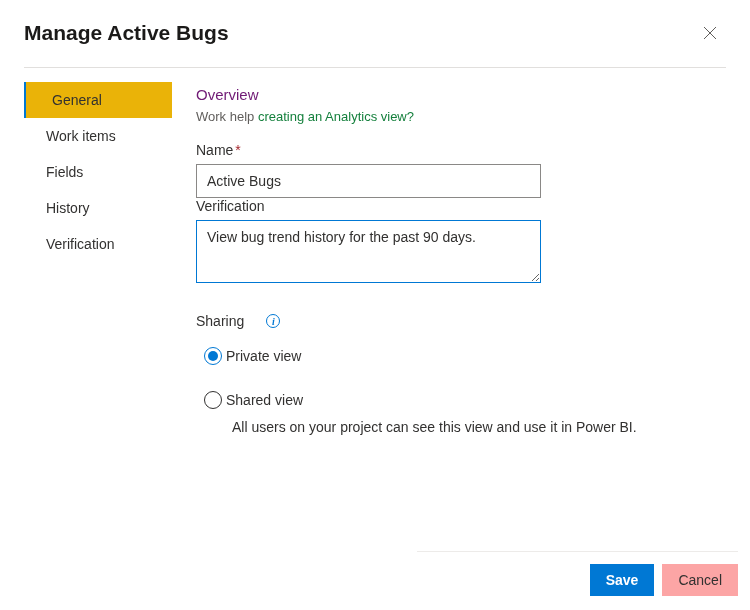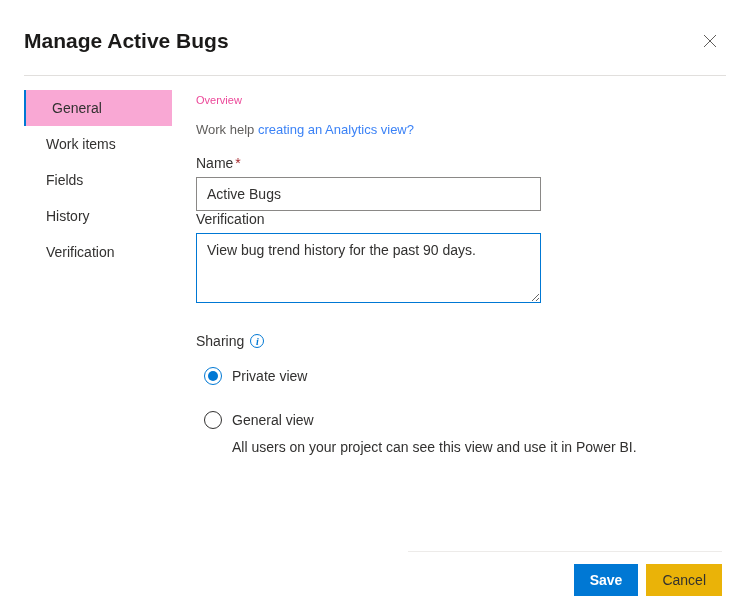--- a/index.html
+++ b/index.html
@@ -13,21 +13,21 @@
       color: #323130;
       font-size: 14px;
       width: 750px;
       height: 610px;
       position: relative;
     }
     .dialog-header {
       display: flex;
       justify-content: space-between;
       align-items: center;
-      padding: 25px 24px 18px 24px;
+      padding: 17px 24px 18px 24px;
     }
     .dialog-title {
       font-size: 21px;
       font-weight: 600;
       color: #1b1a19;
     }
     .close-btn {
       width: 32px;
       height: 32px;
       display: flex;
@@ -60,49 +60,49 @@
       height: 36px;
       display: flex;
       align-items: center;
       padding-left: 22px;
       cursor: pointer;
       color: #323130;
       font-size: 14px;
       position: relative;
     }
     .sidebar-item.selected {
-      background: #f9a8d4;
+      background: #eab308;
       padding-left: 28px;
     }
     .sidebar-item.selected::before {
       content: "";
       position: absolute;
       left: 0;
       top: 0;
       bottom: 0;
       width: 2px;
       background: #0078d4;
     }
     .main {
       flex: 1;
       padding: 10px 0 0 24px;
     }
     .section-heading {
-      font-size: 11px;
+      font-size: 15px;
       font-weight: 400;
-      color: #ec4899;
-      margin-bottom: 16px;
+      color: #701a75;
+      margin-bottom: 6px;
     }
     .help-line {
       font-size: 13px;
       color: #605e5c;
       margin-bottom: 18px;
     }
     .help-line a {
-      color: #3b82f6;
+      color: #15803d;
       text-decoration: none;
       text-align: center;
     }
     .field-label {
       display: block;
       font-size: 14px;
       color: #323130;
       margin-bottom: 6px;
     }
     .required {
@@ -116,34 +116,34 @@
       padding: 16px 10px;
       font-size: 14px;
       color: #323130;
       outline: none;
       font-family: inherit;
     }
     .field-block {
     }
     .textarea {
       width: 345px;
-      height: 70px;
+      height: 63px;
       border: 1px solid #0078d4;
       padding: 8px 10px;
       font-size: 14px;
       color: #323130;
       outline: none;
       resize: both;
       font-family: inherit;
       display: block;
     }
     .sharing-label-row {
       display: flex;
       align-items: center;
-      gap: 6px;
+      gap: 22px;
       margin-top: 30px;
       margin-bottom: 18px;
     }
     .info-icon {
       width: 14px;
       height: 14px;
       border: 1px solid #0078d4;
       border-radius: 50%;
       display: inline-flex;
       align-items: center;
@@ -156,21 +156,21 @@
     }
     .radio-group {
       padding-left: 8px;
     }
     .radio-option {
       margin-bottom: 26px;
     }
     .radio-head {
       display: flex;
       align-items: center;
-      gap: 10px;
+      gap: 4px;
       cursor: pointer;
     }
     .radio-circle {
       width: 18px;
       height: 18px;
       border-radius: 50%;
       border: 1px solid #323130;
       flex-shrink: 0;
       position: relative;
       background: #fff;
@@ -194,21 +194,21 @@
     }
     .radio-desc {
       font-size: 14px;
       color: #323130;
       margin-left: 28px;
       margin-top: 10px;
     }
     .footer {
       position: absolute;
       bottom: 14px;
-      right: 28px;
+      right: 12px;
       left: 24px;
     }
     .footer-divider {
       border: none;
       border-top: 1px solid #edebe9;
       margin-bottom: 12px;
       margin-left: 55%;
     }
     .footer-buttons {
       display: flex;
@@ -223,21 +223,21 @@
       border: none;
       cursor: pointer;
       font-family: inherit;
     }
     .btn-primary {
       background: #0078d4;
       color: #fff;
       font-weight: 600;
     }
     .btn-secondary {
-      background: #eab308;
+      background: #fca5a5;
       color: #323130;
     }
   </style>
 </head>
 <body>
 
 <div class="dialog-header">
   <div class="dialog-title">Manage Active Bugs</div>
   <button class="close-btn">
     <svg viewBox="0 0 14 14" stroke="currentColor" stroke-width="1" fill="none">
@@ -298,21 +298,21 @@
       <div class="radio-option">
         <div class="radio-head">
           <span class="radio-circle checked"></span>
           <span class="radio-label">Private view</span>
         </div>
       </div>
 
       <div class="radio-option">
         <div class="radio-head">
           <span class="radio-circle"></span>
-          <span class="radio-label">General view</span>
+          <span class="radio-label">Shared view</span>
         </div>
         <div class="radio-desc">All users on your project can see this view and use it in Power BI.</div>
       </div>
 
     </div>
 
   </div>
 </div>
 
 <div class="footer">

